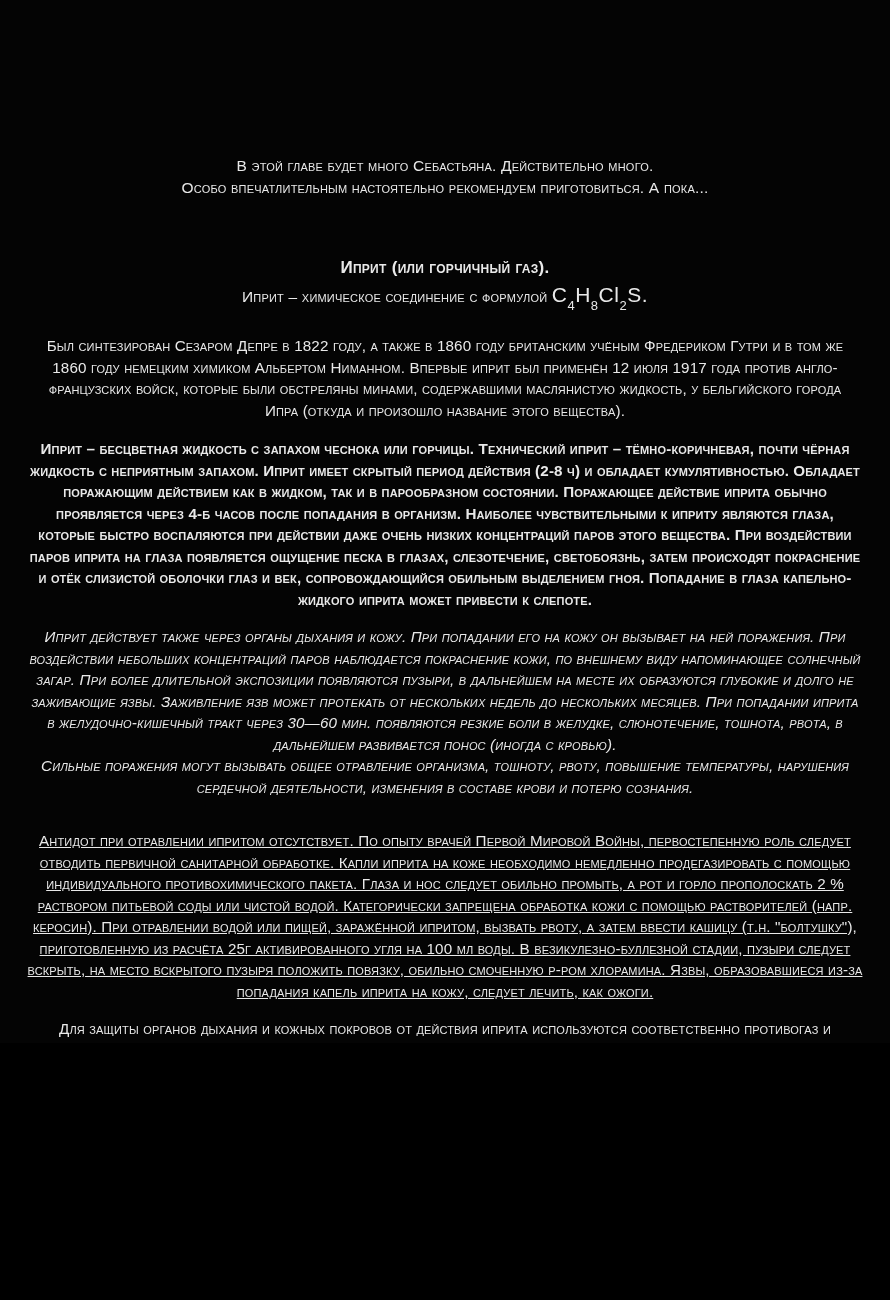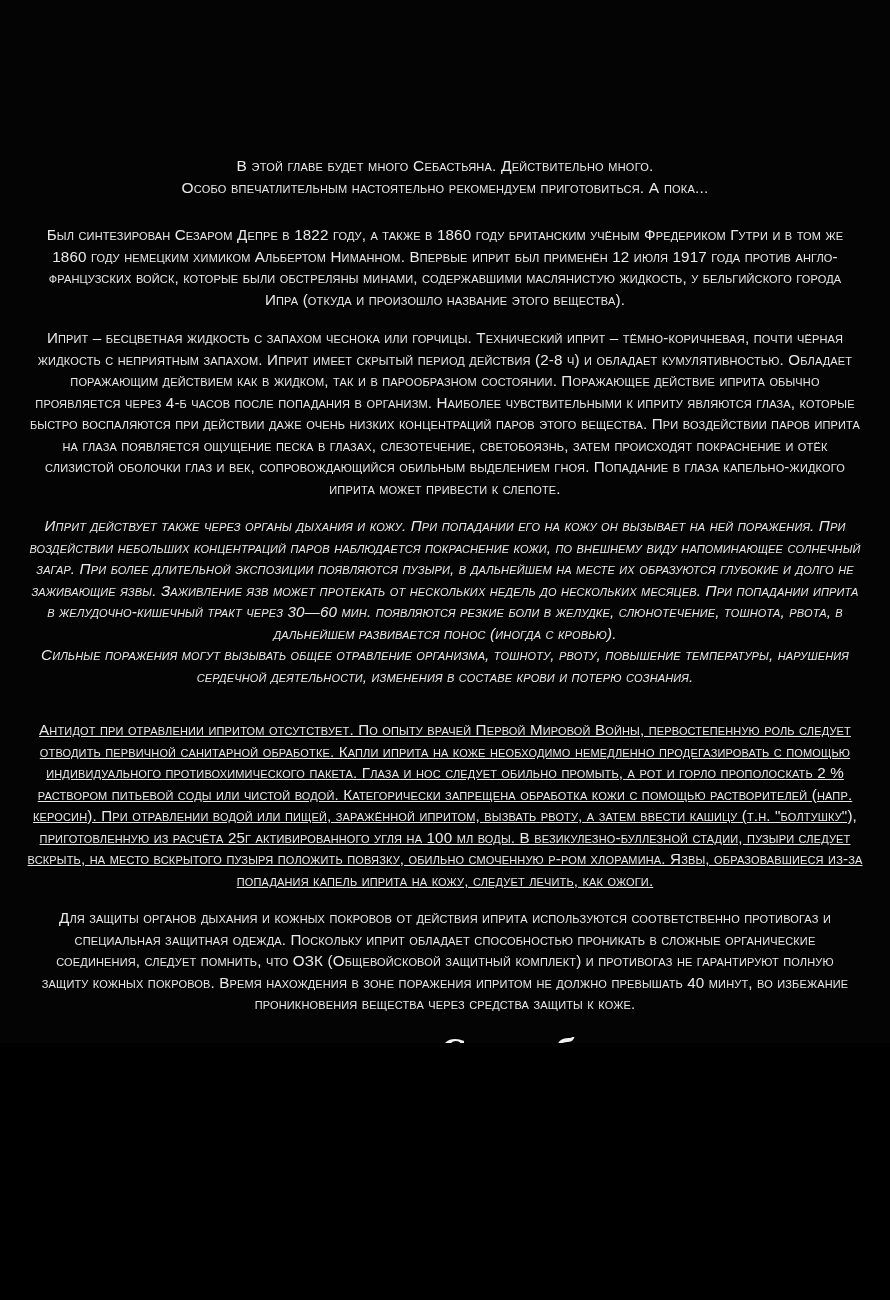--- a/index.html
+++ b/index.html
@@ -58,21 +58,21 @@
   }
   .body-paragraph {
     text-align: center;
     font-size: 15.2px;
     line-height: 21.5px;
     letter-spacing: 0.15px;
     white-space: pre-line;
     margin: 16px auto;
   }
   .p1 { margin-top: 25px; max-width: 800px; }
-  .p2 { margin-top: 17px; }
+  .p2 { margin-top: 17px; font-weight: bold; }
   .p3 { margin-top: 13px; font-style: italic; }
   .p4 { margin-top: 32px; text-decoration: underline; }
   .p5 { margin-top: 16px; max-width: 810px; text-align: center; }
   .closing-line {
     margin-top: 16px;
     text-align: right;
     font-family: "DejaVu Serif", serif;
     font-weight: bold;
     font-size: 31px;
     line-height: 40px;
@@ -81,20 +81,24 @@
   }
 </style>
 </head>
 <body>
 
 <div class="page">
 
   <div class="intro-note smallcaps">В этой главе будет много Себастьяна. Действительно много.
 Особо впечатлительным настоятельно рекомендуем приготовиться. А пока...</div>
 
+  <div class="title-block">
+    <div class="article-title smallcaps">Иприт (или горчичный газ).</div>
+    <div class="article-subtitle smallcaps"><span>Иприт – химическое соединение с формулой </span><span class="formula"><span>C</span><sub>4</sub><span>H</span><sub>8</sub><span>Cl</span><sub>2</sub><span>S.</span></span></div>
+  </div>
 
   <div class="body-paragraph smallcaps p1">Был синтезирован Сезаром Депре в 1822 году, а также в 1860 году британским учёным Фредериком Гутри и в том же 1860 году немецким химиком Альбертом Ниманном. Впервые иприт был применён 12 июля 1917 года против англо-французских войск, которые были обстреляны минами, содержавшими маслянистую жидкость, у бельгийского города Ипра (откуда и произошло название этого вещества).</div>
 
   <div class="body-paragraph smallcaps p2">Иприт – бесцветная жидкость с запахом чеснока или горчицы. Технический иприт – тёмно-коричневая, почти чёрная жидкость с неприятным запахом. Иприт имеет скрытый период действия (2-8 ч) и обладает кумулятивностью. Обладает поражающим действием как в жидком, так и в парообразном состоянии. Поражающее действие иприта обычно проявляется через 4-б часов после попадания в организм. Наиболее чувствительными к иприту являются глаза, которые быстро воспаляются при действии даже очень низких концентраций паров этого вещества. При воздействии паров иприта на глаза появляется ощущение песка в глазах, слезотечение, светобоязнь, затем происходят покраснение и отёк слизистой оболочки глаз и век, сопровождающийся обильным выделением гноя. Попадание в глаза капельно-жидкого иприта может привести к слепоте.</div>
 
   <div class="body-paragraph smallcaps p3">Иприт действует также через органы дыхания и кожу. При попадании его на кожу он вызывает на ней поражения. При воздействии небольших концентраций паров наблюдается покраснение кожи, по внешнему виду напоминающее солнечный загар. При более длительной экспозиции появляются пузыри, в дальнейшем на месте их образуются глубокие и долго не заживающие язвы. Заживление язв может протекать от нескольких недель до нескольких месяцев. При попадании иприта в желудочно-кишечный тракт через 30—60 мин. появляются резкие боли в желудке, слюнотечение, тошнота, рвота, в дальнейшем развивается понос (иногда с кровью).
 Сильные поражения могут вызывать общее отравление организма, тошноту, рвоту, повышение температуры, нарушения сердечной деятельности, изменения в составе крови и потерю сознания.</div>
 
   <div class="body-paragraph smallcaps p4">Антидот при отравлении ипритом отсутствует. По опыту врачей Первой Мировой Войны, первостепенную роль следует отводить первичной санитарной обработке. Капли иприта на коже необходимо немедленно продегазировать с помощью индивидуального противохимического пакета. Глаза и нос следует обильно промыть, а рот и горло прополоскать 2 % раствором питьевой соды или чистой водой. Категорически запрещена обработка кожи с помощью растворителей (напр. керосин). При отравлении водой или пищей, заражённой ипритом, вызвать рвоту, а затем ввести кашицу (т.н. "болтушку"), приготовленную из расчёта 25г активированного угля на 100 мл воды. В везикулезно-буллезной стадии, пузыри следует вскрыть, на место вскрытого пузыря положить повязку, обильно смоченную р-ром хлорамина. Язвы, образовавшиеся из-за попадания капель иприта на кожу, следует лечить, как ожоги.</div>
 

